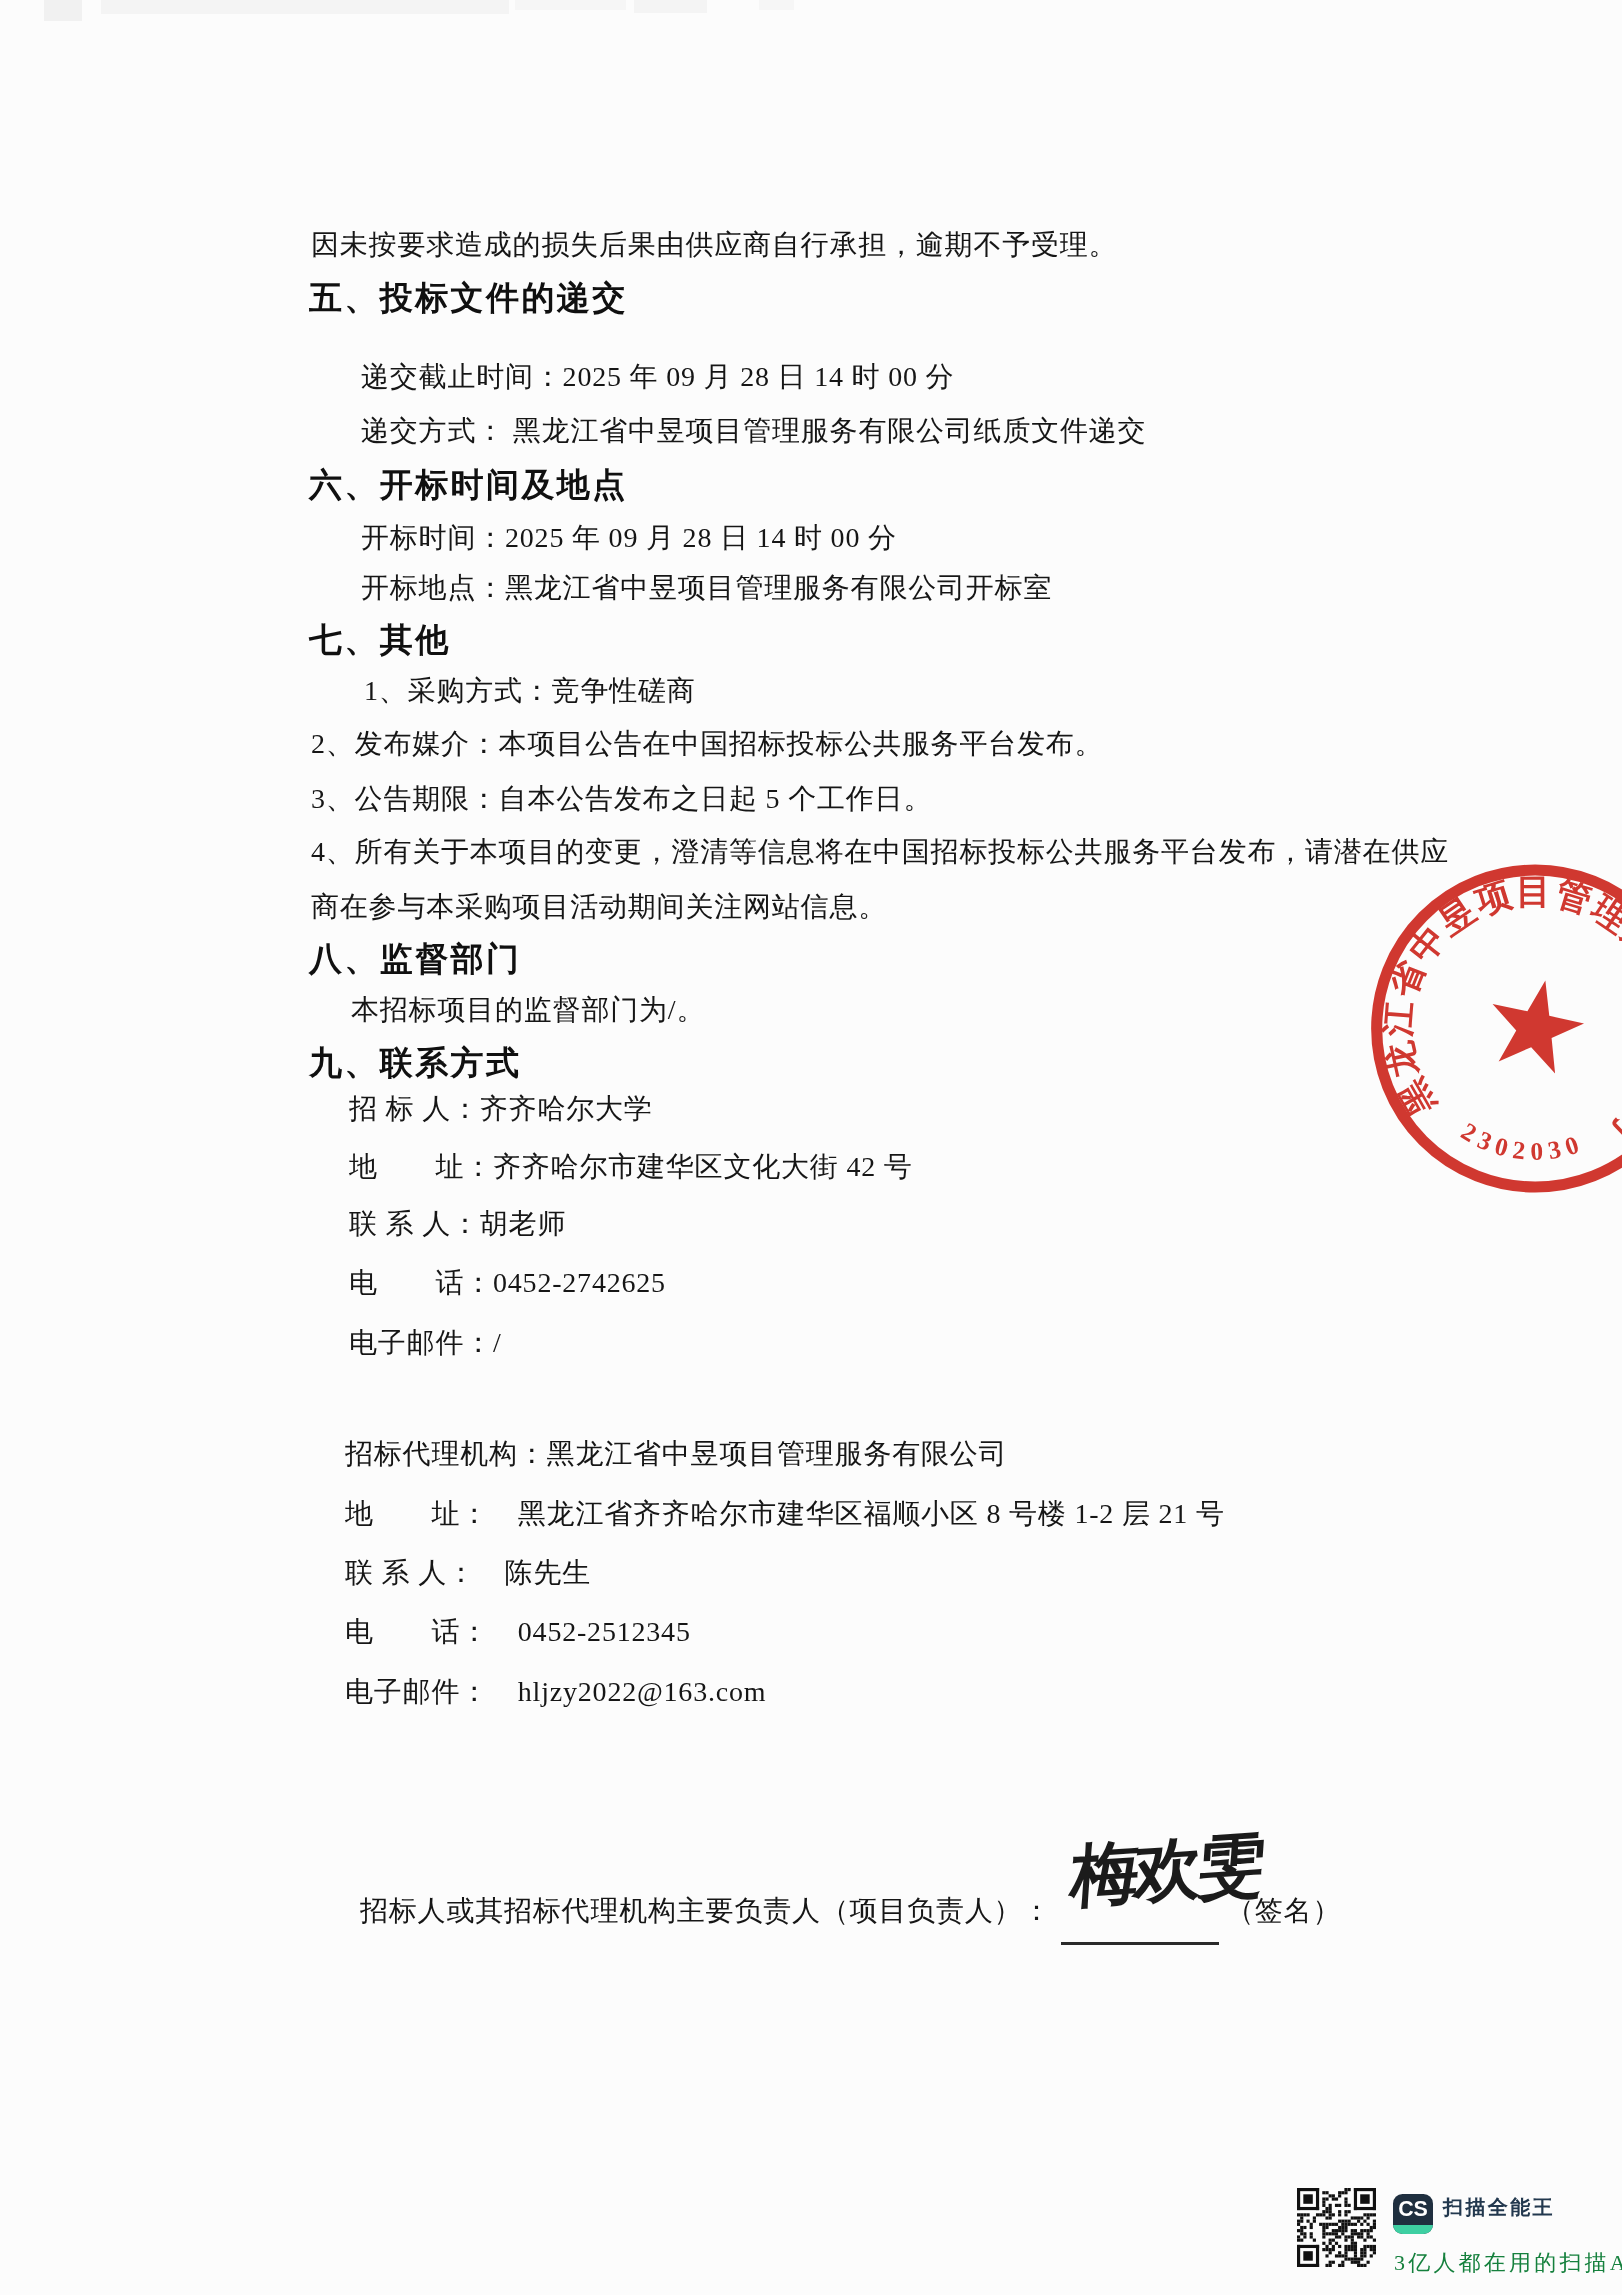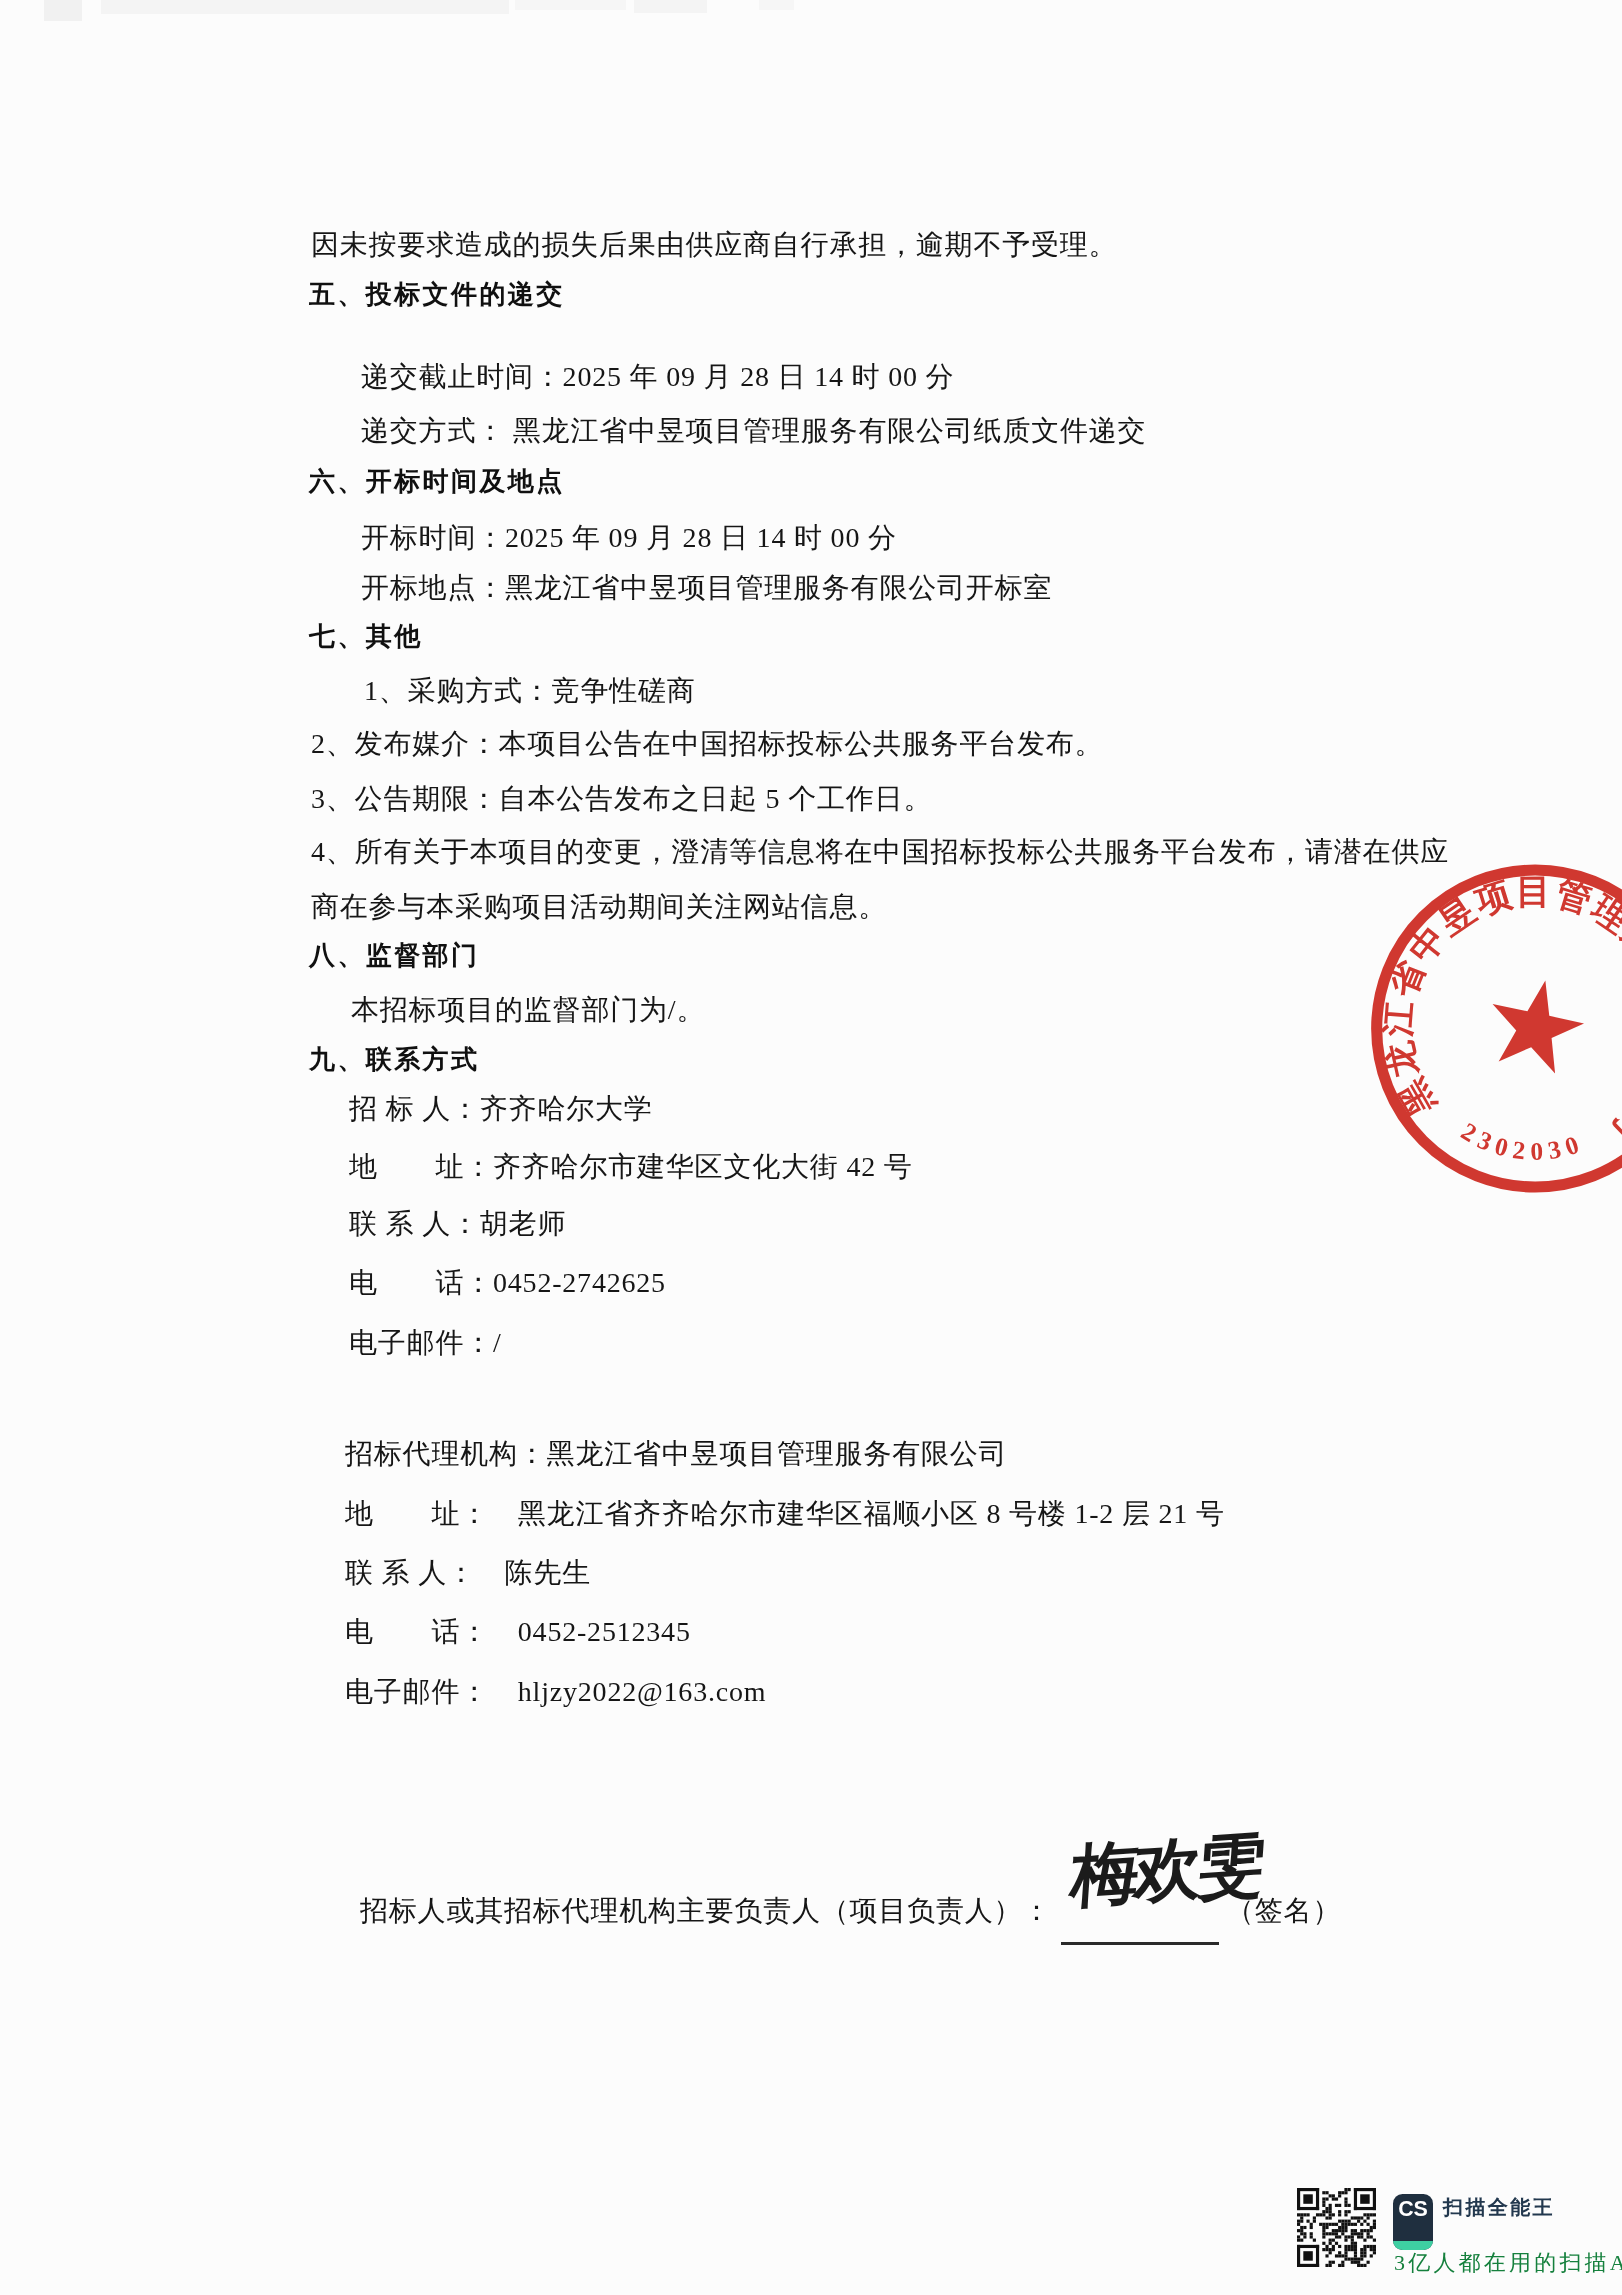--- a/index.html
+++ b/index.html
@@ -15,21 +15,21 @@
   .t{
     position:absolute;
     white-space:nowrap;
     font-weight:400;
     font-size:28px;
     letter-spacing:0.8px;
     line-height:1;
   }
   .h{
     font-weight:800;
-    font-size:26px;
+    font-size:33px;
     letter-spacing:2.4px;
     color:#101010;
   }
   
   .p-intro   {top:231px;  left:311px;}
   .p-h5      {top:282px;  left:309px;}
   .p-s5a     {top:363px;  left:361px;}
   .p-s5b     {top:417px;  left:361px;}
   .p-h6      {top:469px;  left:309px;}
   .p-s6a     {top:524px;  left:361px;}
@@ -88,21 +88,21 @@
     mix-blend-mode:multiply;
   }
   .seal text{
     font-family:"Liberation Serif", serif;
     font-weight:700;
   }
   
   .qr{position:absolute;left:1297px;top:2188px;width:79px;height:79px;}
   .cs-logo{
     position:absolute;left:1393px;top:2194px;
-    width:40px;height:56px;border-radius:9.5px;
+    width:40px;height:40px;border-radius:9.5px;
     background:#1f2f3f;overflow:hidden;
   }
   .cs-logo .cs-text{
     position:absolute;top:3.2px;left:0;right:0;
     text-align:center;color:#ffffff;
     font-family:"Liberation Sans", sans-serif;
     font-weight:700;font-size:21.4px;letter-spacing:0;
   }
   .cs-logo .cs-strip{
     position:absolute;bottom:0;left:0;right:0;height:8.7px;

